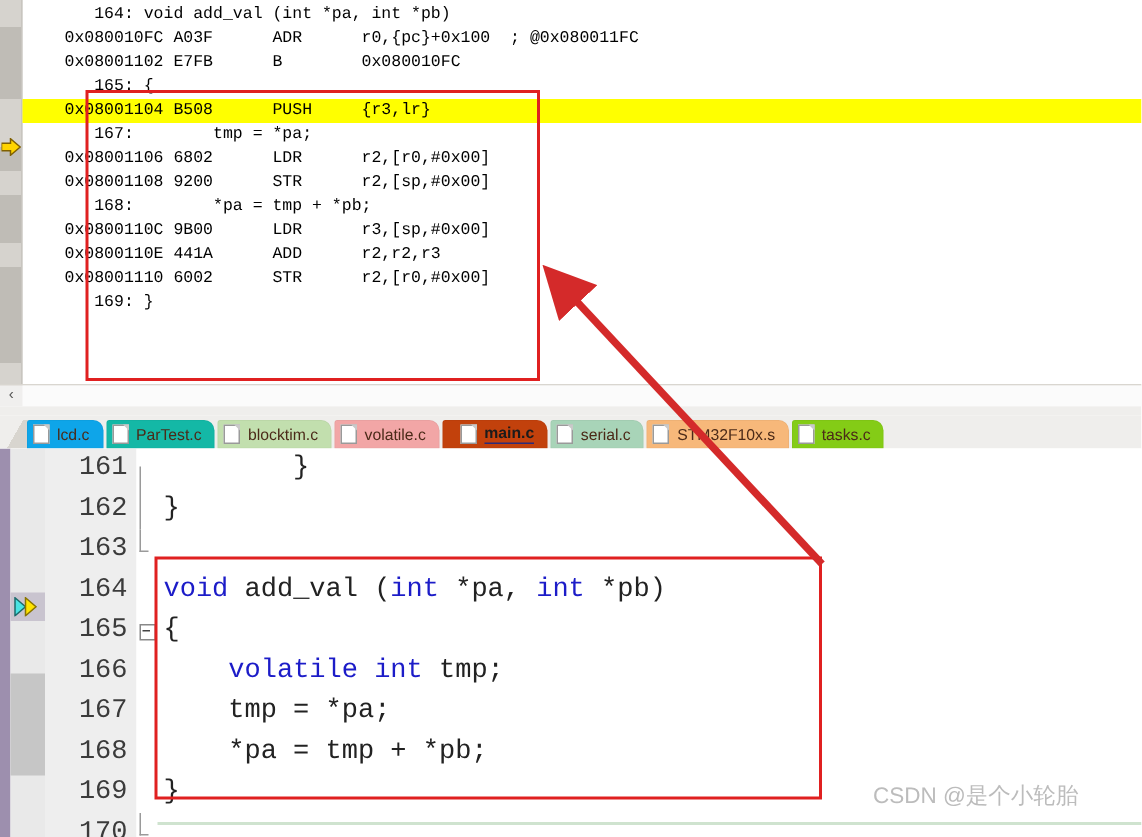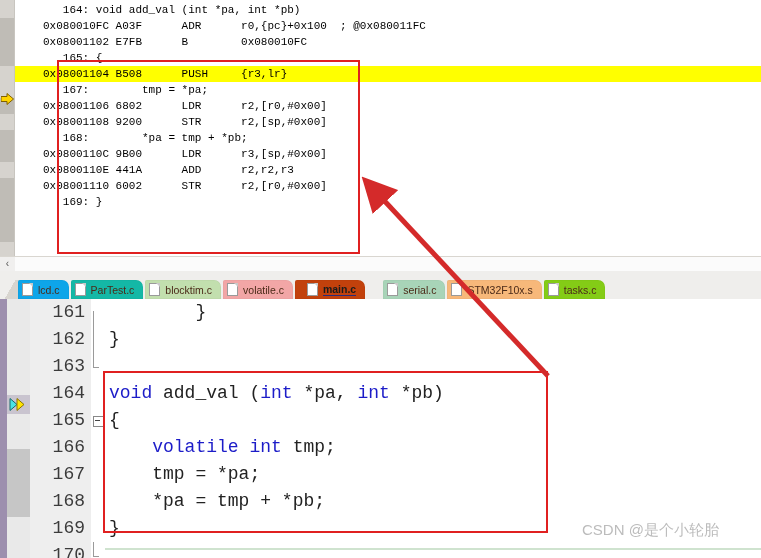--- a/index.html
+++ b/index.html
@@ -248,21 +248,21 @@
         <span class="lbl">blocktim.c</span>
       </div>
       <div class="tab" style="background: rgb(242, 166, 166);">
         <span class="pg"></span>
         <span class="lbl">volatile.c</span>
       </div>
       <div class="tab active" style="background: #c2410c; padding-left: 12px;">
         <span class="pg"></span>
         <span class="lbl">main.c</span>
       </div>
-      <div class="tab" style="background: rgb(168, 212, 184); margin-left: 16px;">
+      <div class="tab" style="background: rgb(168, 212, 184);">
         <span class="pg"></span>
         <span class="lbl">serial.c</span>
       </div>
       <div class="tab" style="background: rgb(247, 184, 122);">
         <span class="pg"></span>
         <span class="lbl">STM32F10x.s</span>
       </div>
       <div class="tab" style="background: #84cc16;">
         <span class="pg"></span>
         <span class="lbl">tasks.c</span>

